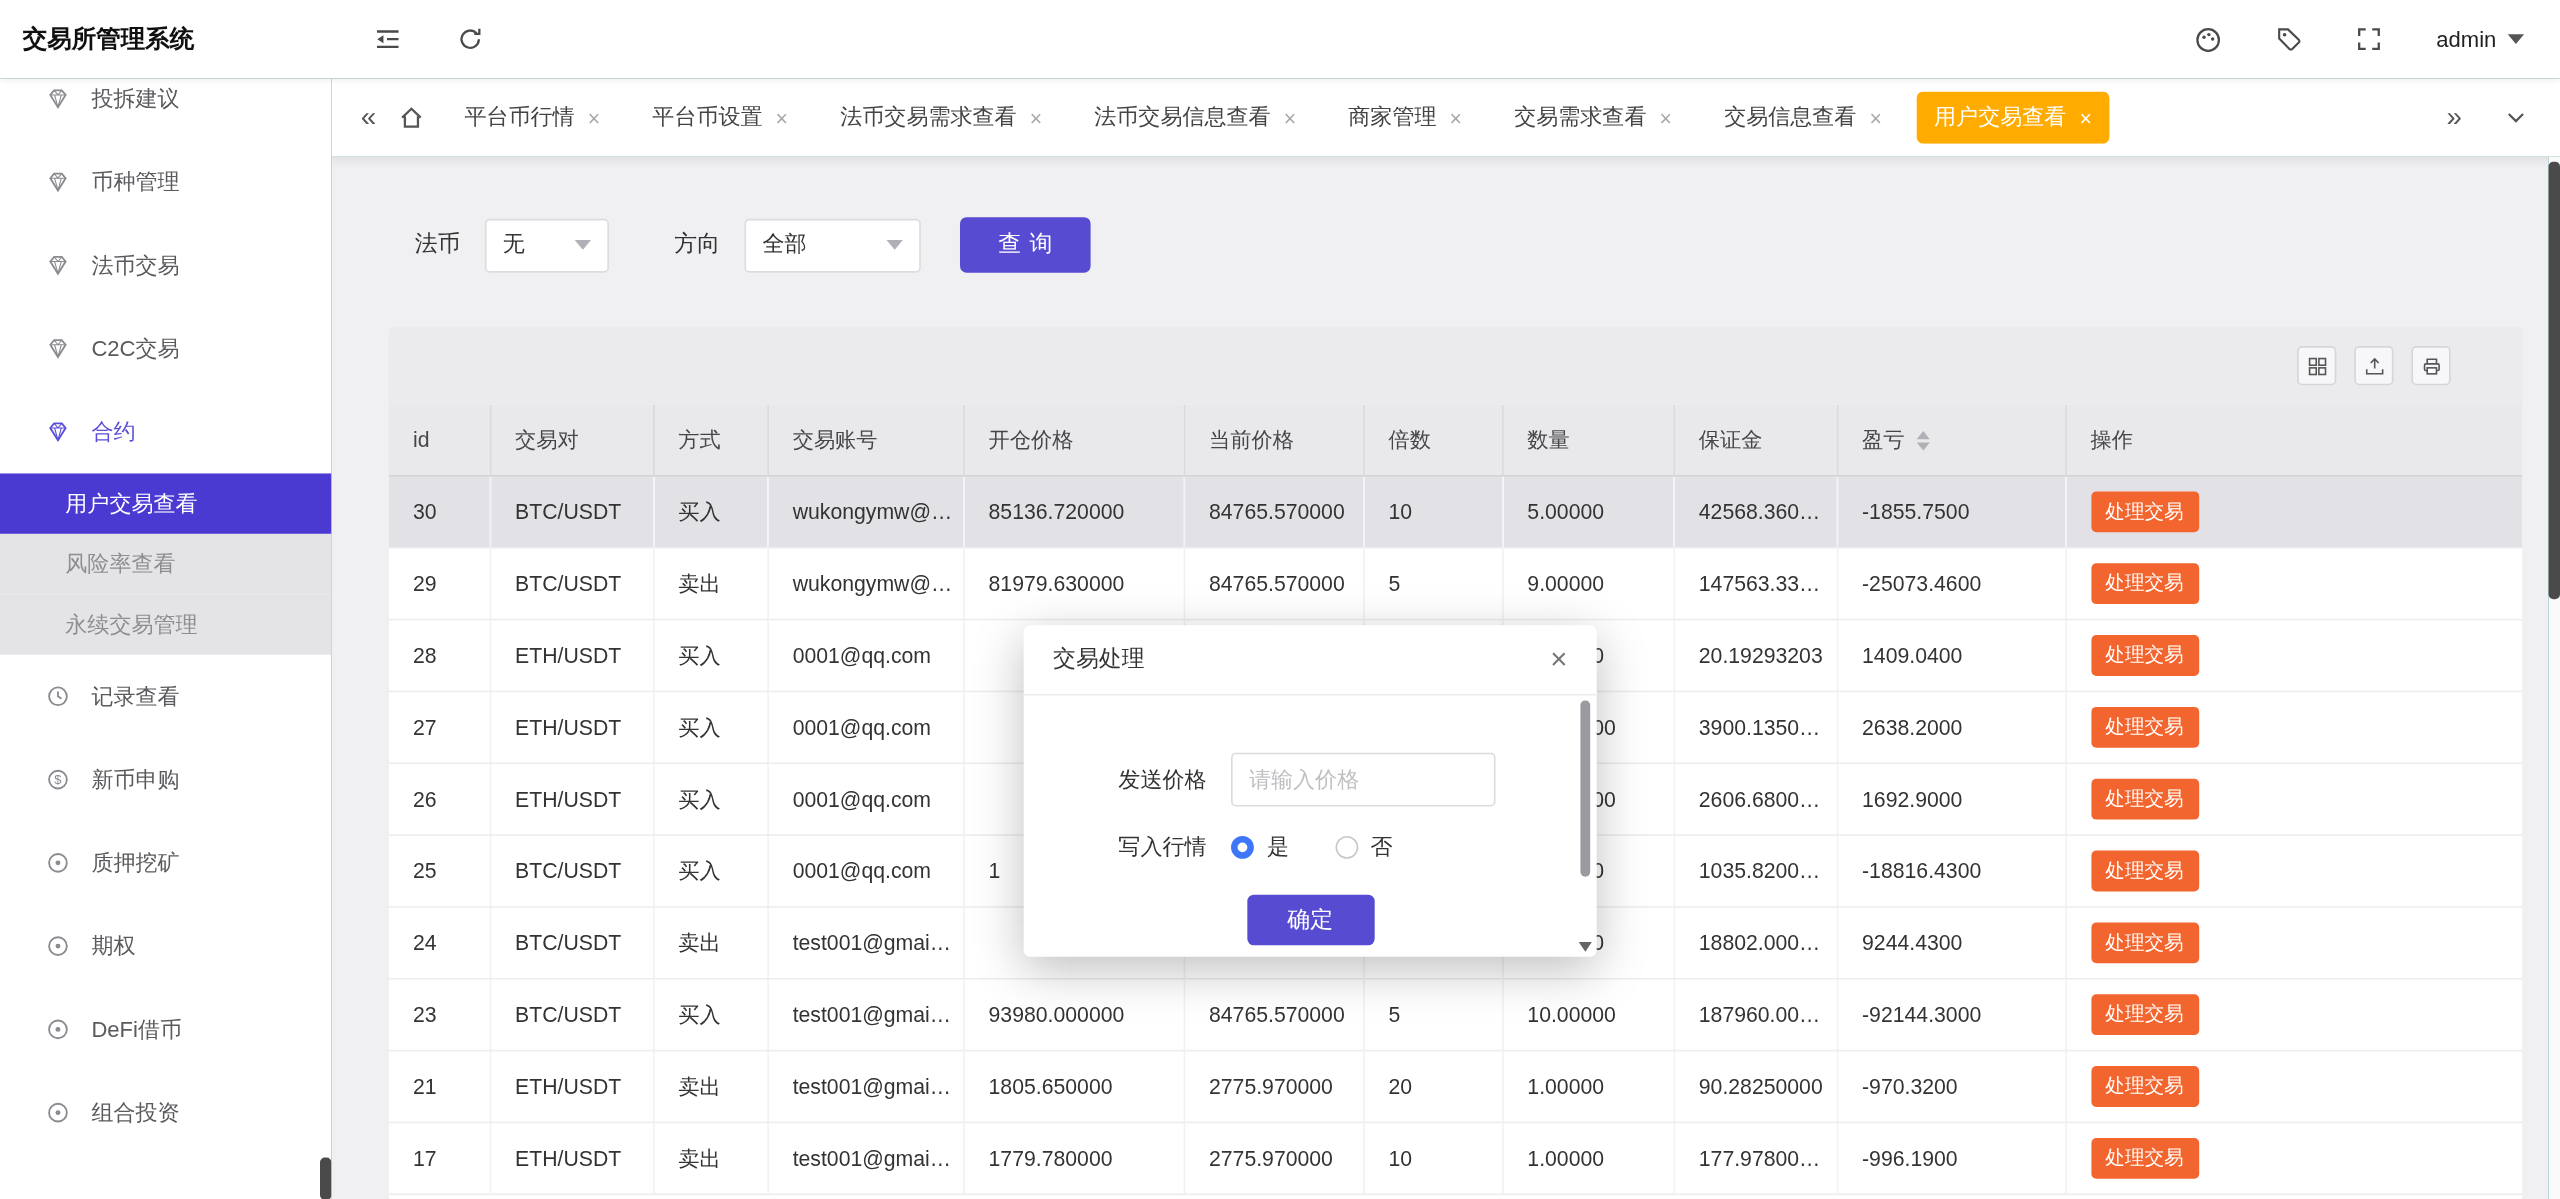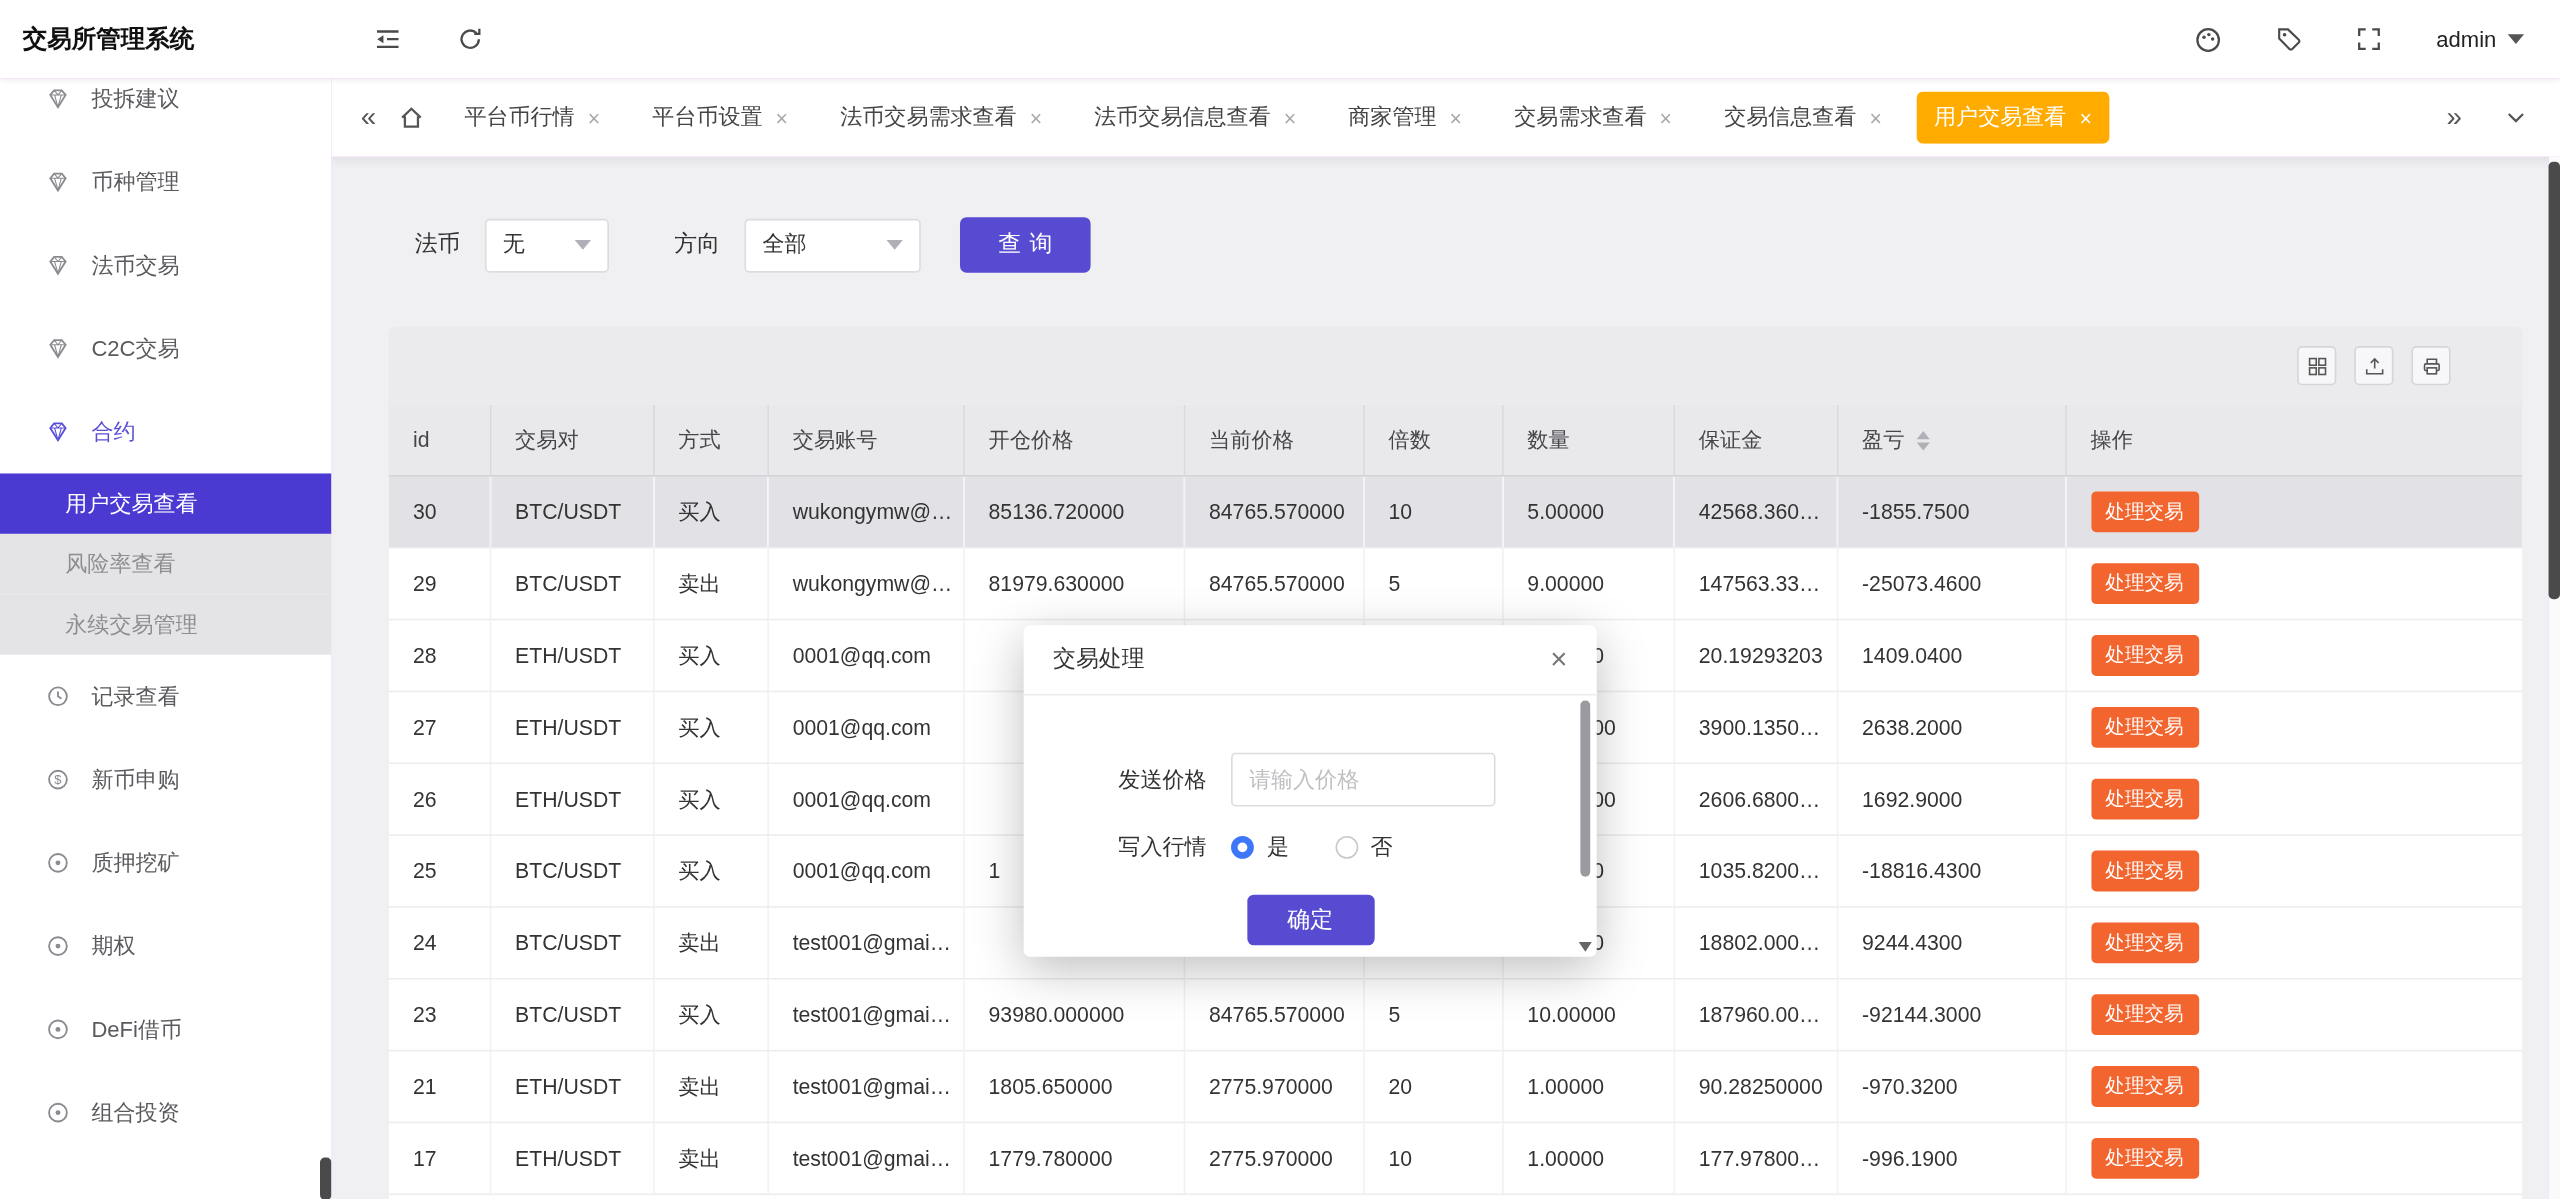--- a/index.html
+++ b/index.html
@@ -1,16 +1,16 @@
 <!DOCTYPE html>
 <html style="--accent: #574bd2; --sidebar-active: #4a3ad2; --menu-active-text: #5a4fd6; --tab-active: #ffab00; --action-orange: #f3652e; --radio-blue: #3e76fa;"><head>
 <meta charset="utf-8">
 <style>
   html,body{margin:0;padding:0;background:#e8e8ea;}
-  #viewport{position:relative;width:2560px;height:1199px;overflow:hidden;background:#f0abfc;}
+  #viewport{position:relative;width:2560px;height:1199px;overflow:hidden;background:#0f766e;}
   #app{position:absolute;top:0;left:0;width:1568px;height:734.5px;transform:scale(1.63265);
        transform-origin:0 0;font-family:"Liberation Sans","DejaVu Sans",sans-serif;font-size:13px;color:#333;}
   svg{display:block;}
 
   
   .header{position:absolute;top:0;left:0;right:0;height:48px;background:#fff;display:flex;align-items:center;
           z-index:30;box-shadow:0 1px 4px rgba(0,0,0,.08);}
   .brand{width:203px;box-sizing:border-box;padding-left:14px;font-weight:bold;font-size:15px;color:#101010;}
   .hdr-left{display:flex;align-items:center;gap:34px;margin-left:26px;color:#4a4a4a;}
   .hdr-ic{cursor:pointer;color:#4a4a4a;}

